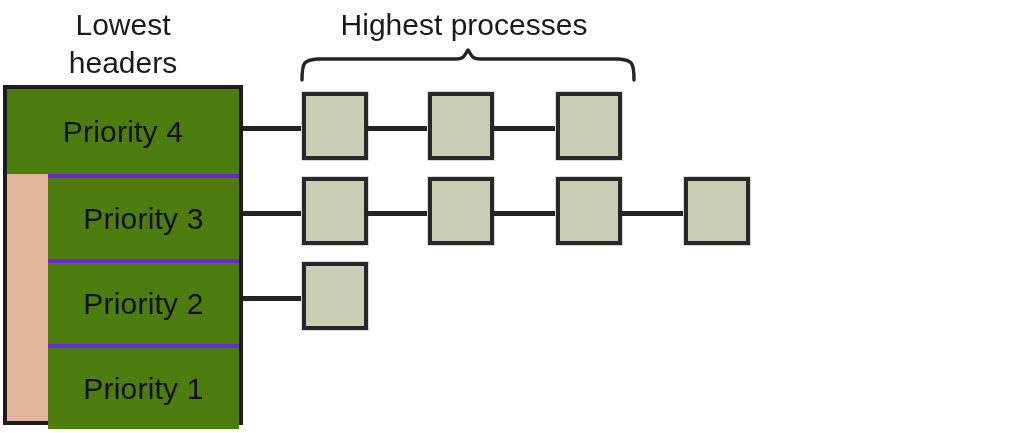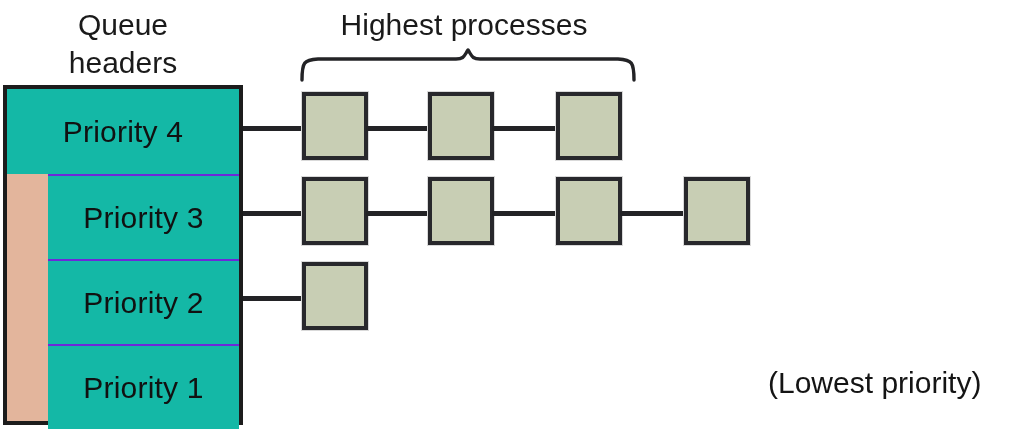--- a/index.html
+++ b/index.html
@@ -47,27 +47,27 @@
     width: 240px;
     height: 340px;
     border: 4px solid #1c1c1c;
     box-sizing: border-box;
     background: #e3b59c;
   }
   .queue-row {
     position: relative;
     height: 85px;
     box-sizing: border-box;
-    background: #14b8a6;
+    background: #4d7c0f;
     display: flex;
     align-items: center;
     justify-content: center;
   }
   .queue-row + .queue-row {
-    border-top: 2px solid #6d28d9;
+    border-top: 4px solid #6d28d9;
     margin-left: 41px;
   }
   .queue-row-label {
     font-size: 30px;
     color: #111111;
     white-space: pre;
     letter-spacing: 0.2px;
   }
 
   
@@ -106,21 +106,21 @@
     top: 48px;
     width: 345px;
     height: 38px;
   }
 </style>
 </head>
 <body>
 
 <div id="canvas">
 
-  <div class="title-text" id="queue-headers-title">Queue
+  <div class="title-text" id="queue-headers-title">Lowest
 headers</div>
 
   <div class="title-text" id="runnable-title">Highest processes</div>
 
   <svg id="brace-svg" viewBox="0 0 345 38">
     <path d="M10 32 C10 14, 12 12, 26 11 L164 11 C172 11, 172 8, 176 2
              C180 8, 180 11, 188 11 L326 11 C340 12, 342 14, 342 32" fill="none" stroke="#232326" stroke-width="3.4" stroke-linecap="round" stroke-linejoin="round"></path>
   </svg>
 
   <div id="queue-header-stack">
@@ -150,15 +150,14 @@
   <div class="connector" style="left:366px; top:211px; width:64px;"></div>
   <div class="process-box" style="left:428px; top:177px;"></div>
   <div class="connector" style="left:492px; top:211px; width:66px;"></div>
   <div class="process-box" style="left:556px; top:177px;"></div>
   <div class="connector" style="left:620px; top:211px; width:66px;"></div>
   <div class="process-box" style="left:684px; top:177px;"></div>
 
   <div class="connector" style="left:243px; top:296px; width:61px;"></div>
   <div class="process-box" style="left:302px; top:262px;"></div>
 
-  <div class="side-label" id="lowest-priority-label">(Lowest priority)</div>
 
 </div>
 
 </body></html>

